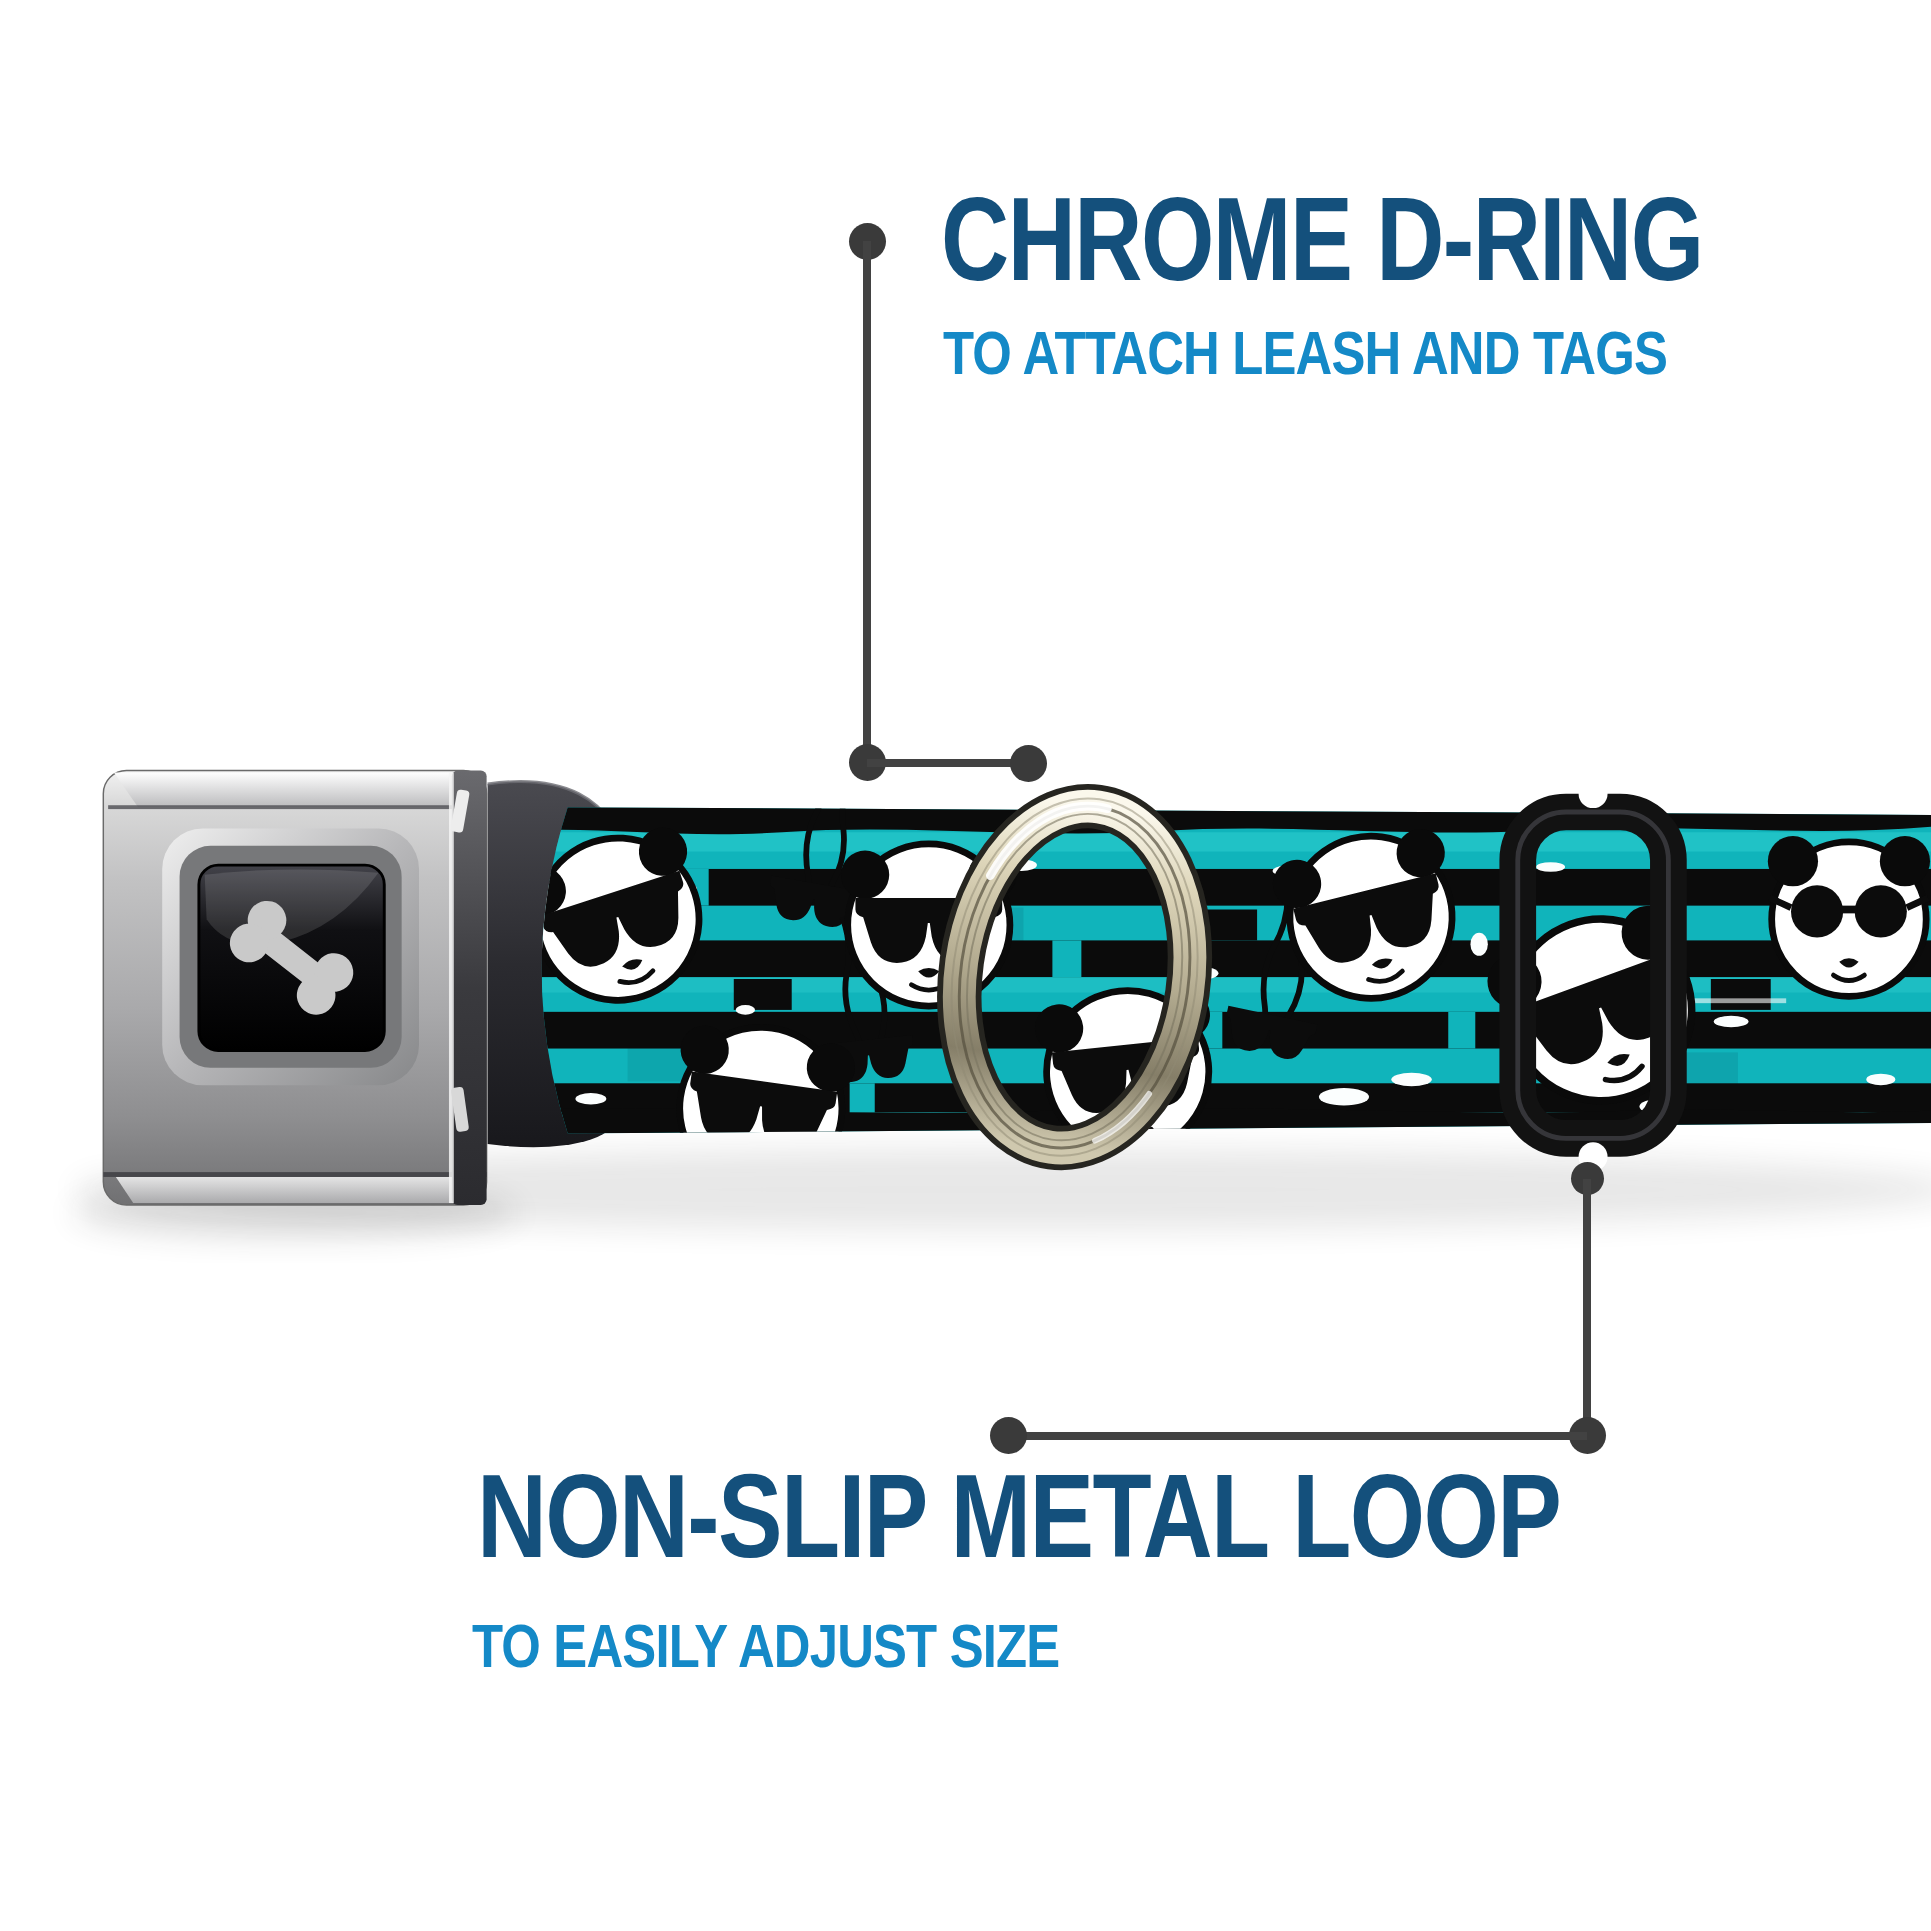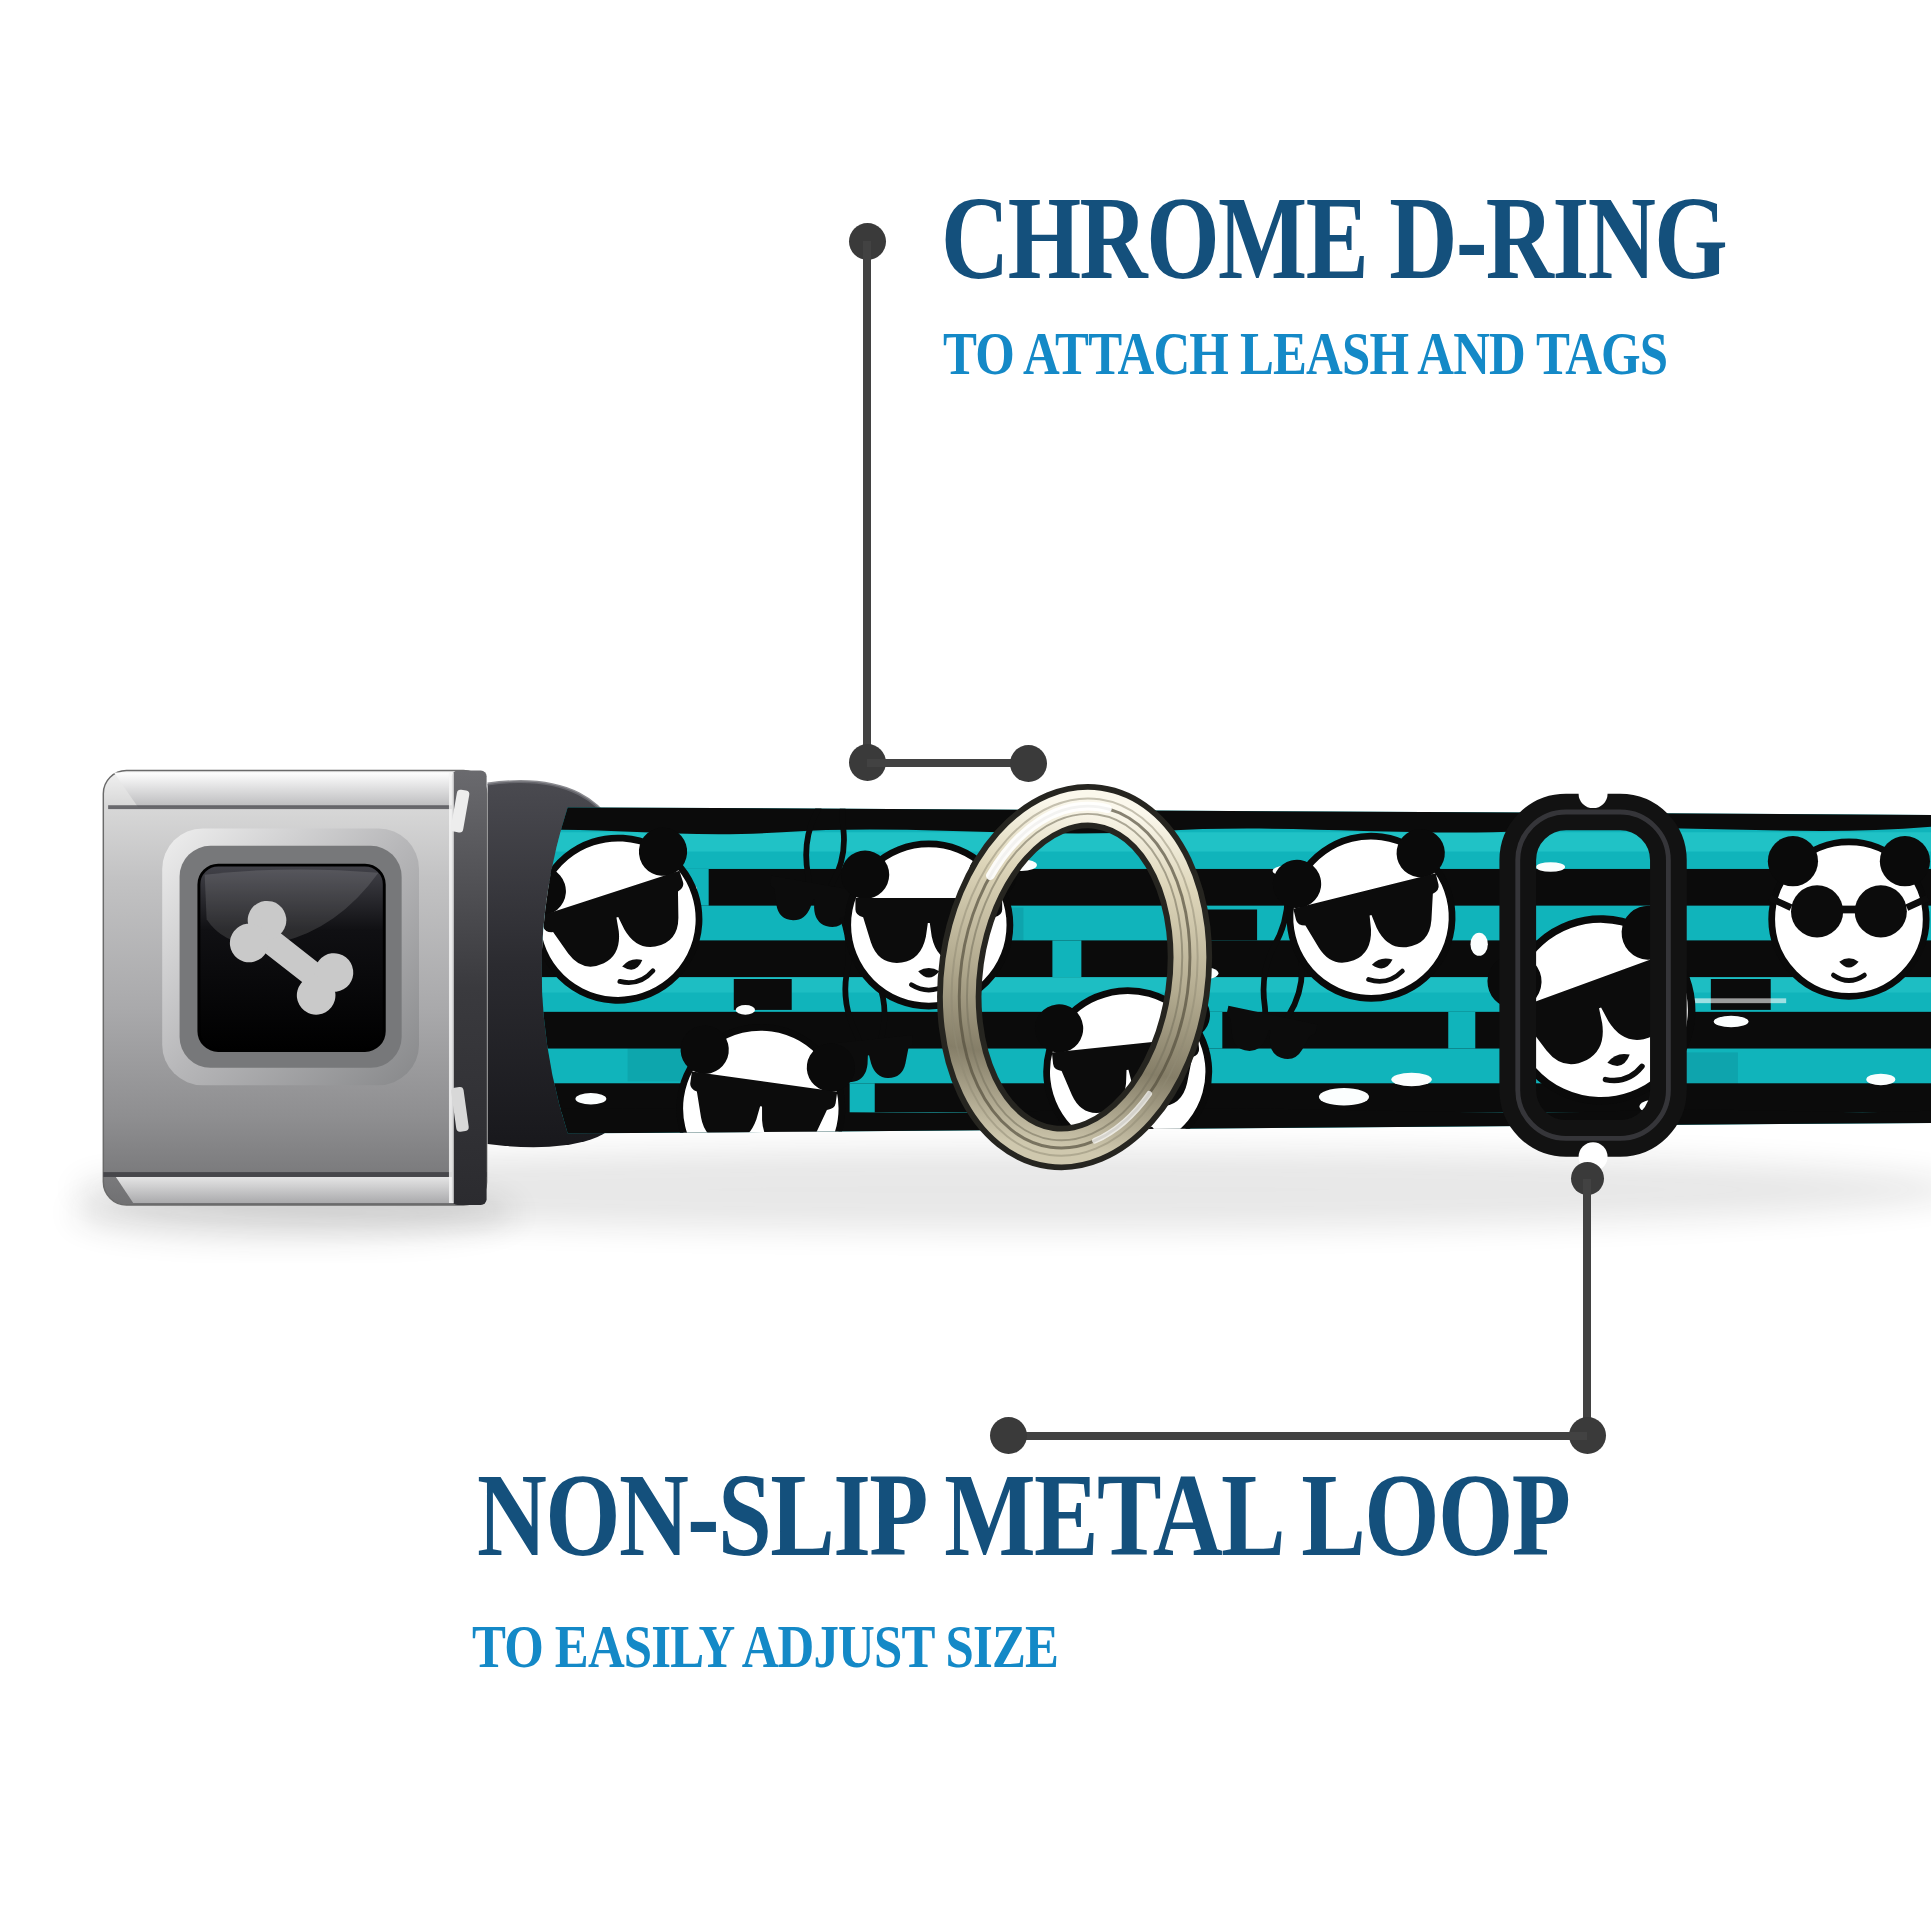--- a/index.html
+++ b/index.html
@@ -1,17 +1,17 @@
 <!DOCTYPE html>
 <html style="--title-blue: #14507c; --subtitle-blue: #1489c7; --callout-line: #424242; --callout-dot: #3a3a3a; --strap-teal: #10b4bb; --strap-teal-light: #36d2d4; --stripe-black: #0b0b0b; --buckle-silver: #b8b8b8; --ring-chrome: #cfc6a6; --adjuster-black: #121212; --panda-white: #ffffff; --bone-gray: #c9c9c9;"><head>
 <meta charset="utf-8">
 <style>
   html,body{margin:0;padding:0;background:#ffffff;}
   #stage{position:relative;width:1931px;height:1931px;background:#ffffff;overflow:hidden;
-         font-family:Liberation Serif, serif;border-radius:21px;}
+         font-family:Liberation Sans, sans-serif;border-radius:21px;}
   #belt-svg{position:absolute;left:0;top:0;}
   .headline{position:absolute;font-weight:bold;line-height:1;white-space:nowrap;
             transform-origin:left top;color:var(--title-blue);}
   .subline{position:absolute;font-weight:bold;line-height:1;white-space:nowrap;
            transform-origin:left top;color:var(--subtitle-blue);}
   #dring-title{left:941px;top:180px;font-size:118px;letter-spacing:-1.9px;transform:scaleX(0.80);}
   #dring-sub{left:943px;top:322px;font-size:62px;letter-spacing:-1px;transform:scaleX(0.82);}
   #loop-title{left:477px;top:1457px;font-size:118px;letter-spacing:-1.9px;transform:scaleX(0.82);}
   #loop-sub{left:472px;top:1615px;font-size:62px;letter-spacing:-1px;transform:scaleX(0.82);}
   .dot{position:absolute;background:var(--callout-dot);border-radius:50%;}

